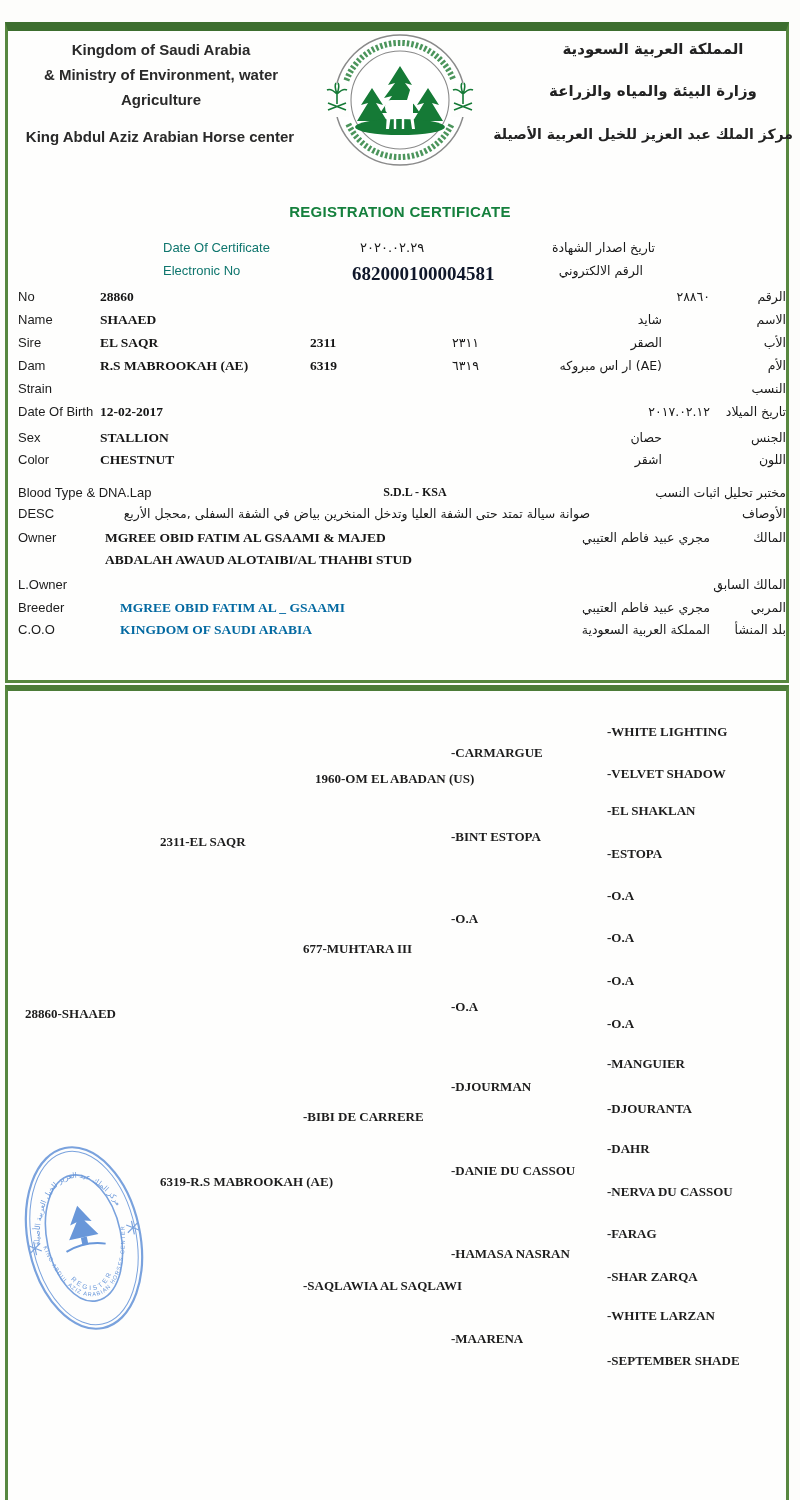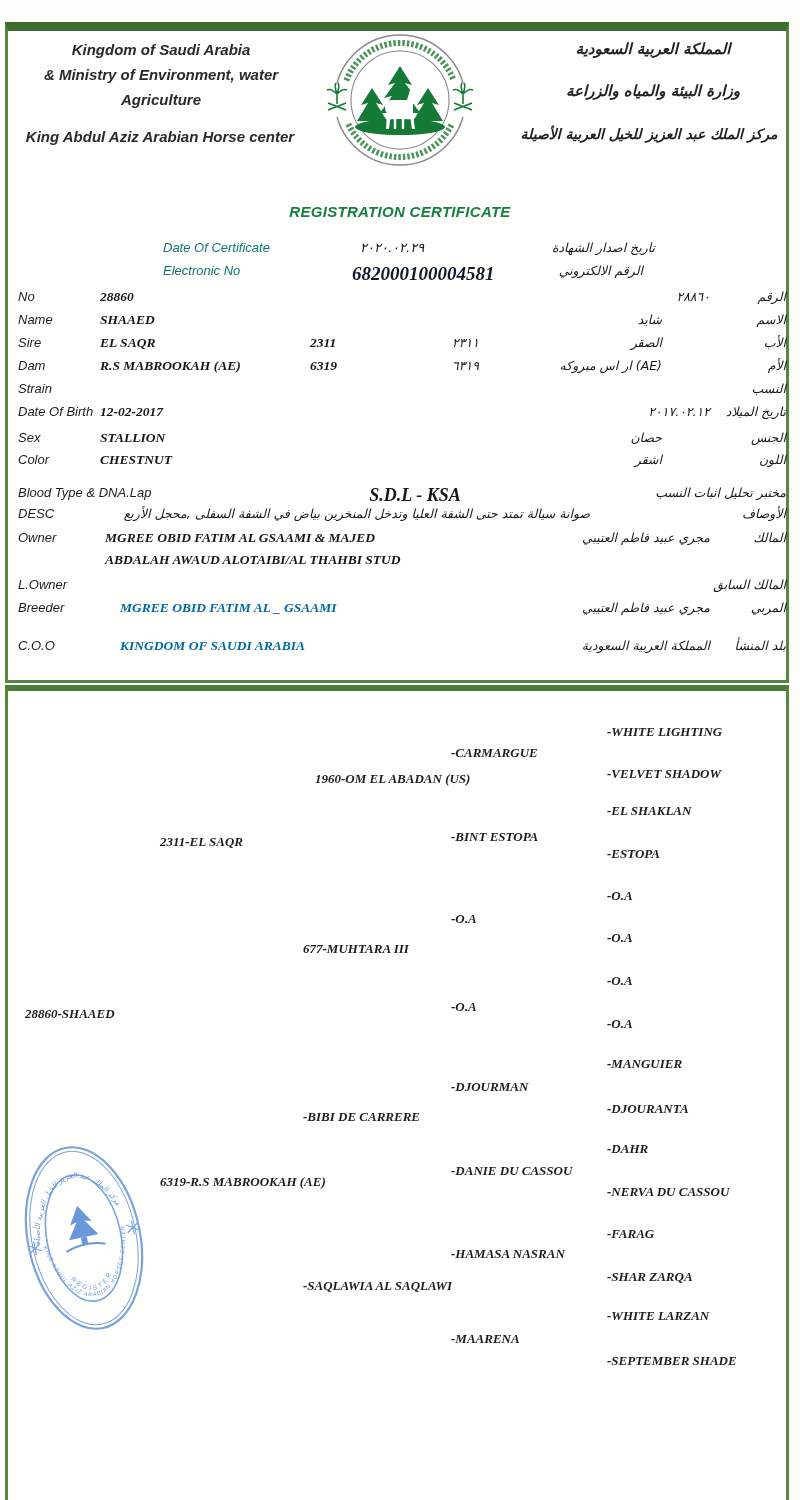--- a/index.html
+++ b/index.html
@@ -1,17 +1,17 @@
 <!DOCTYPE html>
 <html><head>
 <meta charset="utf-8">
 <style>
   html,body { margin:0; padding:0; }
   body { width:800px; height:1500px; background:#ffffff; font-family:"Liberation Sans",sans-serif; }
-  .page { position:absolute; left:0; top:0; width:800px; height:1500px; background:#fdfdfb; overflow:hidden;font-style:italic; }
+  .page { position:absolute; left:0; top:0; width:800px; height:1500px; background:#fdfdfb; overflow:hidden; }
 
   
   .frame1 { position:absolute; left:5px; top:22px; width:778px; height:649px;
             border:3px solid #57873f; border-top:9px solid #3d6e2f; background:#fefefd; }
   .frame2 { position:absolute; left:5px; top:685px; width:778px; height:812px;
             border:3px solid #57873f; border-top:6px solid #4c7c38; background:#fefefd; }
 
   
   .hblock { position:absolute; white-space:nowrap; }
   .h-en { font-size:15px; font-weight:bold; color:#2a2a2a; text-align:center; }
@@ -23,21 +23,21 @@
               color:#15803d; letter-spacing:0.3px; }
 
   
   .row { position:absolute; left:0; width:800px; height:20px; }
   .row span { position:absolute; top:0; white-space:nowrap; }
   .lbl  { left:18px;  font-size:13px; color:#1c1c1c; }
   .lblm { left:163px; font-size:13px; color:#0f766e; }
   .val  { left:100px; font-family:"Liberation Serif",serif; font-weight:600; font-size:13.5px; color:#161616; }
   .val2 { left:120px; font-family:"Liberation Serif",serif; font-weight:600; font-size:13.5px; color:#0369a1;text-align:center; }
   .vnum { left:310px; font-family:"Liberation Serif",serif; font-weight:600; font-size:13.5px; color:#161616; }
-  .vctr { left:330px; width:170px; text-align:center; font-family:"Liberation Serif",serif; font-weight:600; font-size:18px; color:#161616; }
+  .vctr { left:330px; width:170px; text-align:center; font-family:"Liberation Serif",serif; font-weight:600; font-size:12px; color:#161616; }
   .vmeta{ left:352px; font-family:"Liberation Serif",serif; font-weight:600; font-size:19px; color:#0f172a; }
   .ar   { direction:rtl; font-family:"DejaVu Sans",sans-serif; font-size:12.5px; color:#191919; }
   .anum { left:452px; direction:ltr; font-family:"DejaVu Sans",sans-serif; font-size:12.5px; color:#161616; }
   .av-m { left:440px; width:222px; text-align:right; }
   .av-n { left:470px; width:240px; text-align:right; }
   .avctr{ left:150px; width:440px; text-align:center; }
   .albl { left:640px; width:146px; text-align:right; }
   .albl-w { left:616px; width:170px; text-align:right; }
   .albl-m { left:495px; width:160px; text-align:right; }
 
@@ -180,21 +180,21 @@
   <div class="row" style="top:577px;">
     <span class="lbl">L.Owner</span>
     <span class="ar albl">المالك السابق</span>
   </div>
   <div class="row" style="top:600px;padding-left:46px;">
     <span class="lbl">Breeder</span>
     <span class="val2">MGREE OBID FATIM  AL _ GSAAMI</span>
     <span class="ar av-n">مجري عبيد فاطم العتيبي</span>
     <span class="ar albl">المربي</span>
   </div>
-  <div class="row" style="top:638px;">
+  <div class="row" style="top:622px;">
     <span class="lbl">C.O.O</span>
     <span class="val2">KINGDOM OF SAUDI ARABIA</span>
     <span class="ar av-n">المملكة العربية السعودية</span>
     <span class="ar albl">بلد المنشأ</span>
   </div>
 
   <div class="frame2"></div>
 
   <div class="pn c1" style="top:1006px;">28860-SHAAED</div>
 

